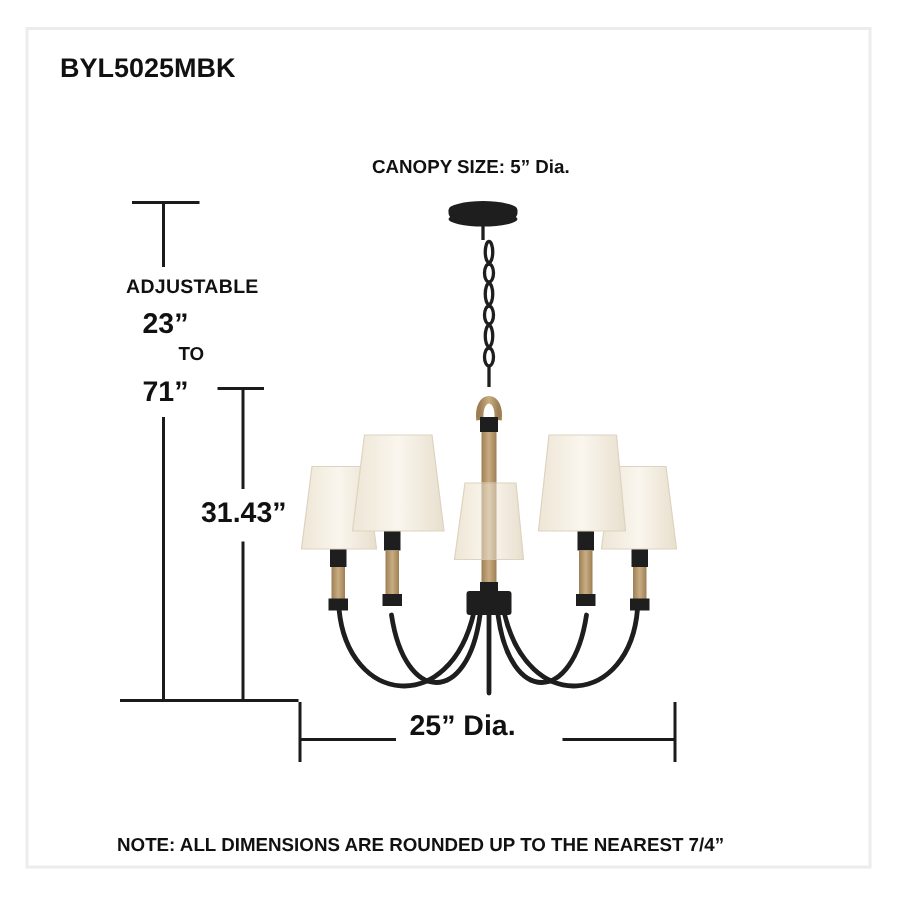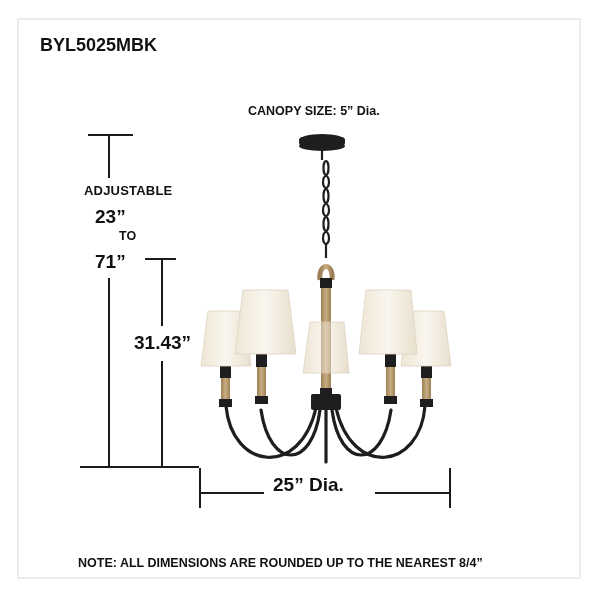--- a/index.html
+++ b/index.html
@@ -129,13 +129,13 @@
     <rect x="321" y="322" width="10" height="51" fill="url(#rope)" opacity="0.55"></rect>
   </g>
   <g>
     <path d="M243 290 L288 290 L296 354 L235 354 Z" fill="url(#shade)" stroke="#ddd3c0" stroke-width="0.8"></path>
   </g>
   <g>
     <path d="M366 290 L411 290 L417 354 L359 354 Z" fill="url(#shade)" stroke="#ddd3c0" stroke-width="0.8"></path>
   </g>
 </svg>
 
-<div class="txt note">NOTE: ALL DIMENSIONS ARE ROUNDED UP TO THE NEAREST 8/4”</div>
+<div class="txt note">NOTE: ALL DIMENSIONS ARE ROUNDED UP TO THE NEAREST 7/4”</div>
 
 </body></html>

